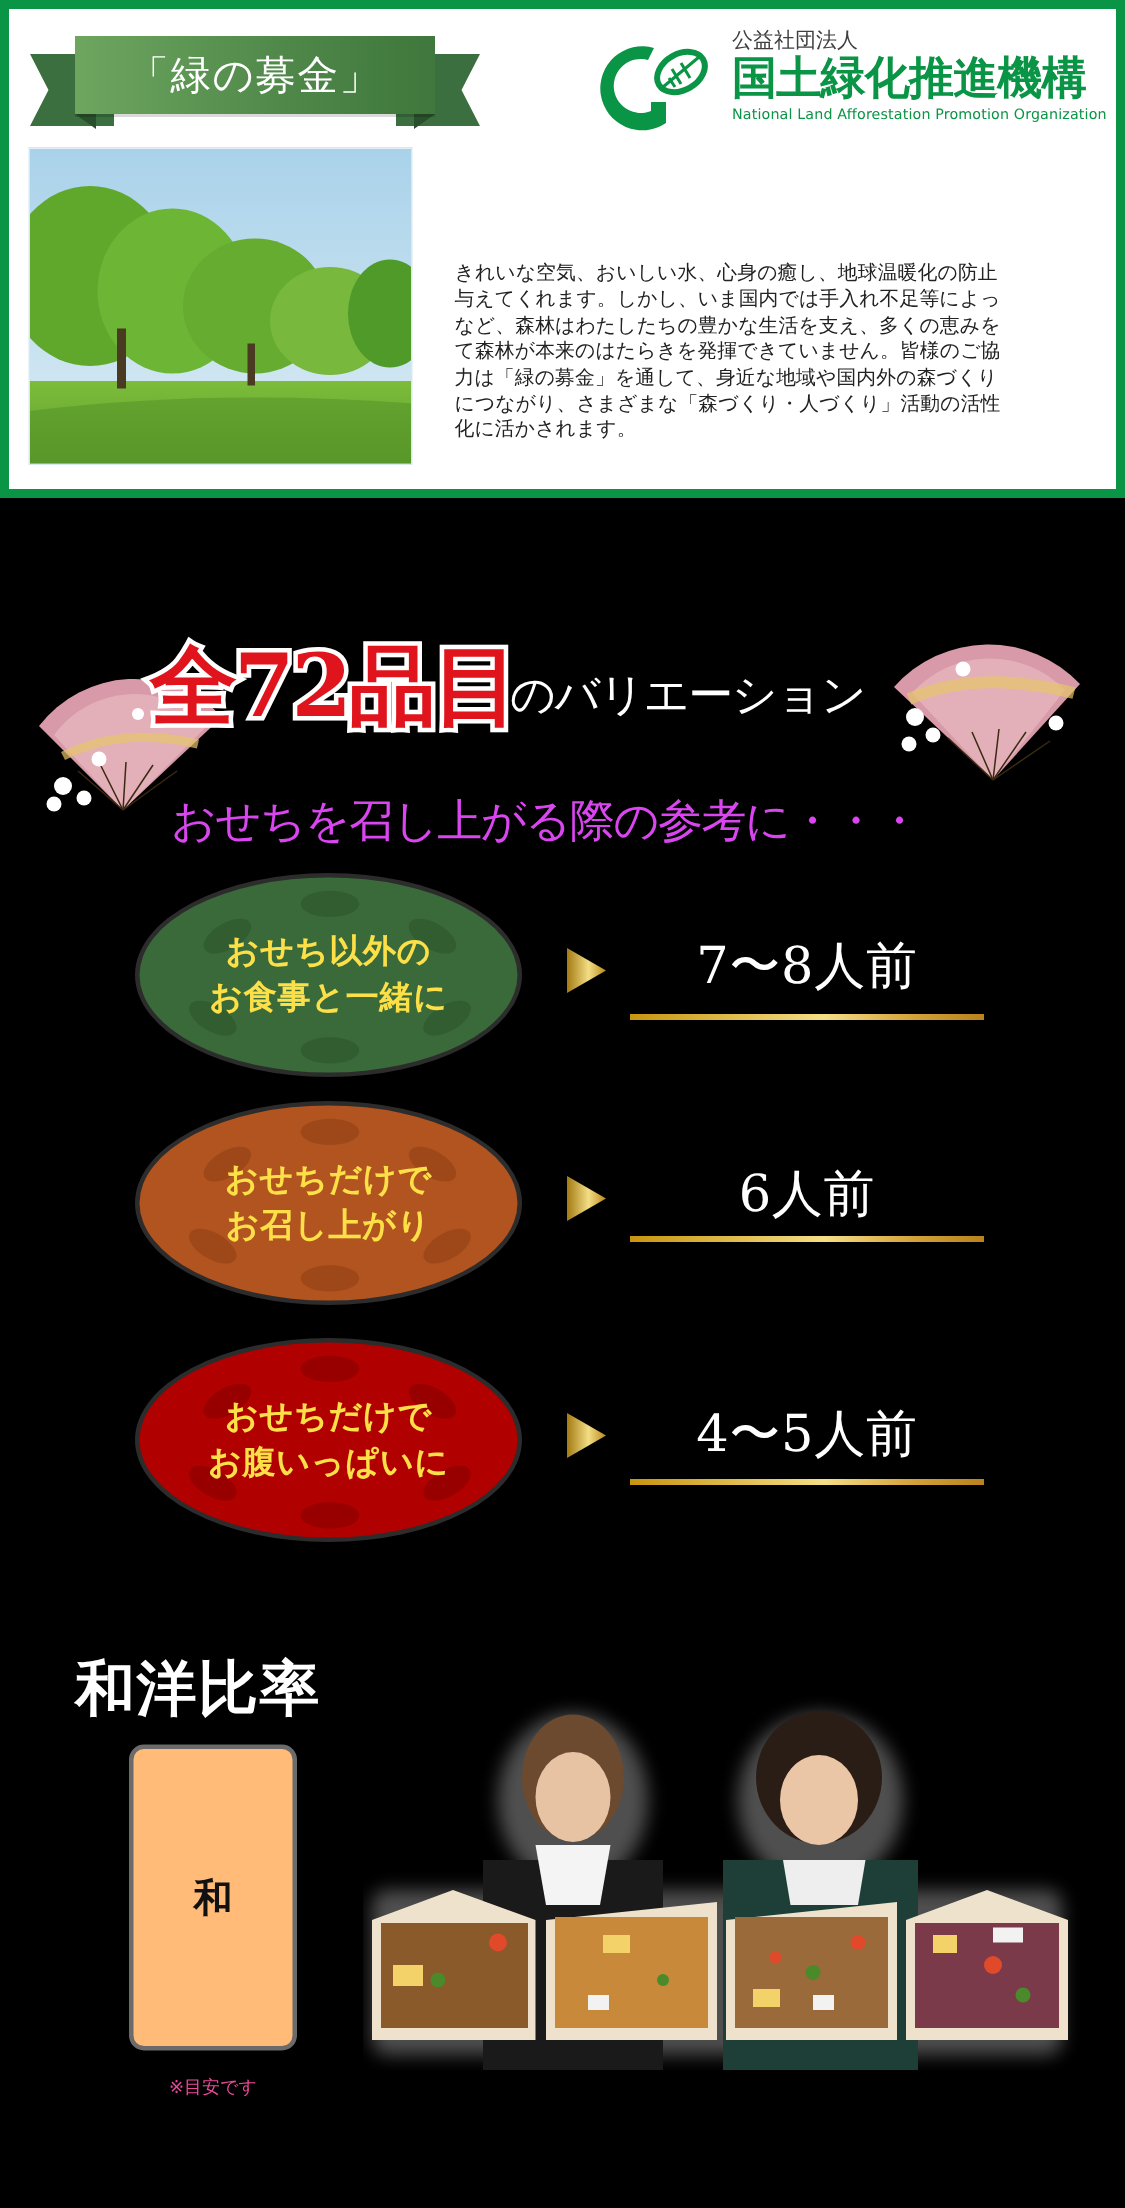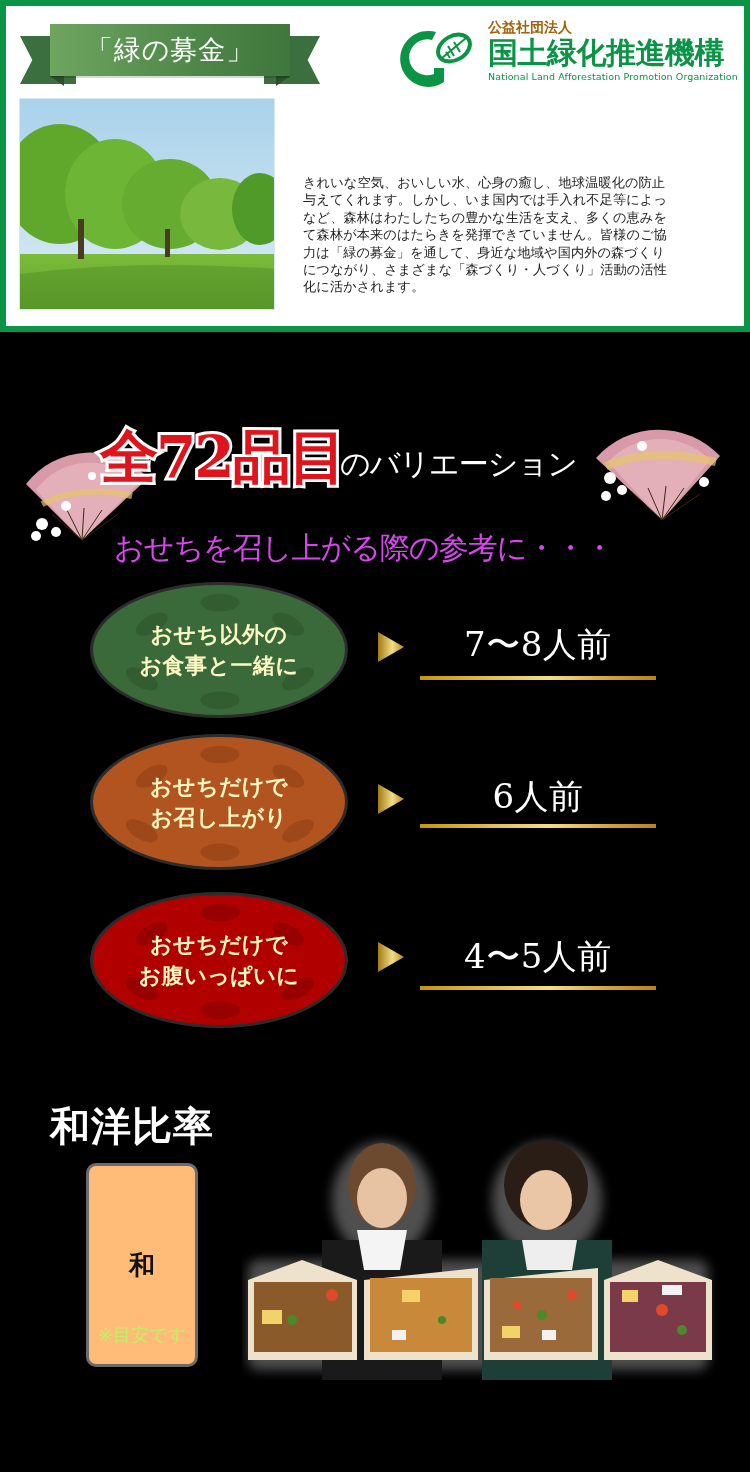--- a/index.html
+++ b/index.html
@@ -26,21 +26,21 @@
   }
   .ribbon-fold {
     position: absolute; top: 58px; width: 14px; height: 10px; background: #2a4f2c;
   }
   .ribbon-fold.l { left: 30px; clip-path: polygon(0 0, 100% 0, 100% 100%); }
   .ribbon-fold.r { right: 30px; clip-path: polygon(0 0, 100% 0, 0 100%); }
 
   .org-logo { position: absolute; left: 388px; top: 12px; width: 350px; height: 76px; }
   .org-mark { position: absolute; left: 2px; top: 6px; width: 78px; height: 66px; }
   .org-text { position: absolute; left: 94px; top: 0; }
-  .org-sub { color: #a16207; font-size: 14px; font-weight: bold; line-height: 18px; }
+  .org-sub { color: #404040; font-size: 14px; font-weight: normal; line-height: 18px; }
   .org-name { color: #0a9445; font-size: 30px; font-weight: bold; line-height: 34px; letter-spacing: -0.5px; }
   .org-en { color: #0a9445; font-size: 9.5px; line-height: 14px; letter-spacing: 0.1px; }
 
   .forest-photo {
     position: absolute; left: 13px; top: 92px; width: 256px; height: 212px;
     overflow: hidden; border: 1px solid #d8e8ef;
   }
   .green-head {
     position: absolute; left: 285px; top: 91px; width: 455px; height: 70px;
     background: #0a9445; color: #fff; font-size: 14.5px; font-weight: bold;
@@ -77,21 +77,21 @@
   
   .serving-row { position: absolute; left: 0; width: 750px; height: 140px; }
   .oval {
     position: absolute; left: 90px; top: 0; width: 258px; height: 136px;
     border-radius: 50%; border: 3px solid #2c2c2c;
     display: flex; align-items: center; justify-content: center;
     overflow: hidden;
   }
   .oval-pattern { position: absolute; inset: 0; opacity: 0.28; }
   .oval-label {
-    position: relative; color: #fef9c3; font-size: 22px; font-weight: bold;
+    position: relative; color: #fde047; font-size: 22px; font-weight: bold;
     line-height: 31px; text-align: center; letter-spacing: 0.5px;
   }
   .arrow-tri {
     position: absolute; left: 378px; width: 26px; height: 30px;
     background: linear-gradient(90deg, #a37a12 0%, #f3dd85 55%, #b88a1a 100%);
     clip-path: polygon(0 0, 100% 50%, 0 100%);
   }
   .serving-value {
     position: absolute; left: 420px; width: 236px; text-align: center;
     font-family: "DejaVu Serif", "Liberation Serif", serif; color: #fff;
@@ -108,22 +108,22 @@
     font-family: "DejaVu Serif", "Liberation Serif", serif; font-weight: bold;
     color: #fff; font-size: 40px; line-height: 48px; letter-spacing: 1px;
   }
   .ratio-bar {
     position: absolute; left: 86px; top: 1163px; width: 112px; height: 204px;
     background: #ffbb77; border: 3px solid #6b6b6b; border-radius: 10px;
     display: flex; align-items: center; justify-content: center;
   }
   .ratio-bar-label { color: #111; font-size: 26px; font-weight: bold; }
   .ratio-note {
-    position: absolute; left: 86px; top: 1323px; width: 112px; text-align: center;
-    color: #bef264; font-size: 18px; line-height: 24px;
+    position: absolute; left: 86px; top: 1379px; width: 112px; text-align: center;
+    color: #ec4899; font-size: 12px; line-height: 24px;
   }
   .photo-glow {
     position: absolute; left: 242px; top: 1130px; width: 480px; height: 250px;
   }
 </style>
 </head>
 <body>
 
 <section class="donate">
   <div class="ribbon-wrap">

